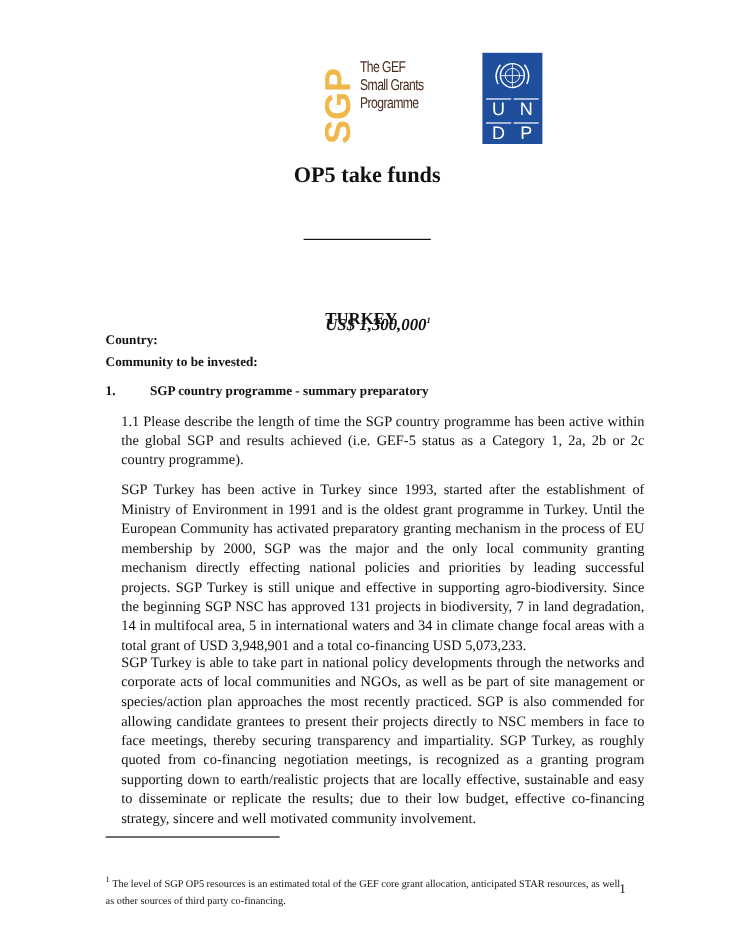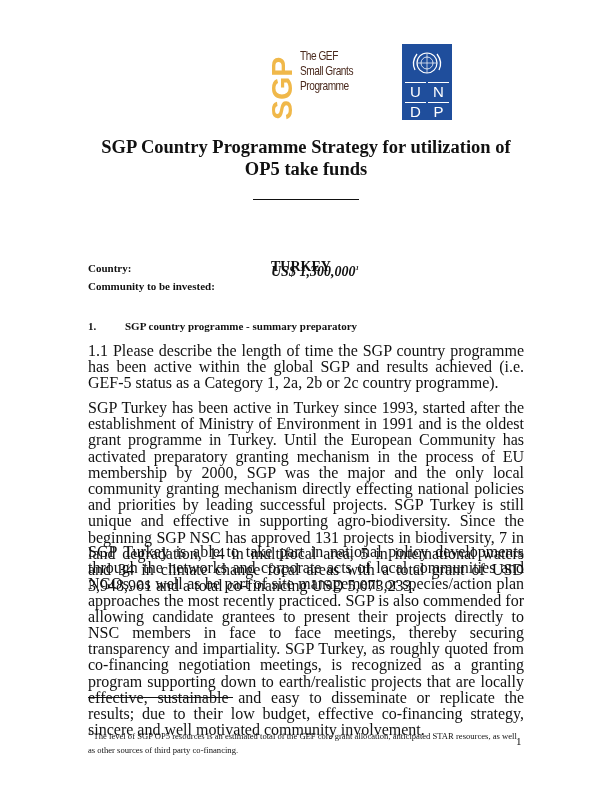--- a/index.html
+++ b/index.html
@@ -15,27 +15,27 @@
               color: #4a2a1e; font-size: 13px; line-height: 15px; letter-spacing: -0.6px; transform: scaleX(0.78); transform-origin: left top; white-space: nowrap; }
   .undp-box { position: absolute; left: 0; top: 0; width: 50px; height: 76px; background: #1f4e9c; }
   .undp-emblem { position: absolute; left: 7px; top: 4px; width: 36px; height: 30px; }
   .undp-grid { position: absolute; left: 3px; top: 38px; width: 44px; height: 35px; display: grid;
                grid-template-columns: 1fr 1fr; grid-template-rows: 1fr 1fr; gap: 2px; }
   .undp-cell { color: #fff; font-family: "Liberation Sans", sans-serif; font-size: 15px; text-align: center; line-height: 17px;
                border-top: 1px solid #ffffff; }
   .title { position: absolute; left: 60px; width: 492px; top: 136px; text-align: center;
            font-weight: bold; font-size: 18.5px; line-height: 22px; }
   .title-rule { position: absolute; left: 253px; top: 199px; width: 106px; height: 0; border-top: 1.5px solid #111; }
-  .field { position: absolute; font-weight: bold; font-size: 11px; }
+  .field { position: absolute; font-weight: bold; font-size: 11px; margin-top: 16px; }
   .field-val { position: absolute; font-weight: bold; font-size: 14px; }
   sup { font-size: 7px; vertical-align: super; line-height: 0; }
   .section-h { position: absolute; top: 320px; left: 88px; font-weight: bold; font-size: 11px; }
   .section-h .num { position: absolute; left: 0; }
   .section-h .txt { position: absolute; left: 37px; white-space: nowrap; }
-  .para { position: absolute; left: 88px; width: 436px; font-size: 16px; line-height: 16.2px; text-align: justify; }
+  .para { position: absolute; left: 101px; width: 436px; font-size: 12px; line-height: 16.2px; text-align: justify; }
   .fn-rule { position: absolute; left: 88px; top: 697px; width: 145px; border-top: 1px solid #111; }
   .footnote { position: absolute; left: 88px; top: 729px; width: 436px; font-size: 8.6px; line-height: 14px; }
   .page-num { position: absolute; left: 516px; top: 735px; font-size: 11px; }
 </style>
 </head>
 <body>
 
 <div class="logos">
 
   <div class="logo" id="sgp-logo">
@@ -62,21 +62,20 @@
         <div class="undp-cell">U</div>
         <div class="undp-cell">N</div>
         <div class="undp-cell">D</div>
         <div class="undp-cell">P</div>
       </div>
     </div>
   </div>
 </div>
 
 <div class="title">
-  <div>SGP Country Programme Strategy for utilization of</div>
   <div>OP5 take funds</div>
 </div>
 <div class="title-rule"></div>
 
 <div class="field" style="left:88px; top:262px;">Country:</div>
 <div class="field-val" style="left:271px; top:259px;">TURKEY</div>
 <div class="field" style="left:88px; top:280px;">Community to be invested:</div>
 <div class="field-val" style="left:271px; top:264px;font-style:italic;"><span>US$ 1,300,000</span><sup>1</sup></div>
 
 <div class="section-h">

